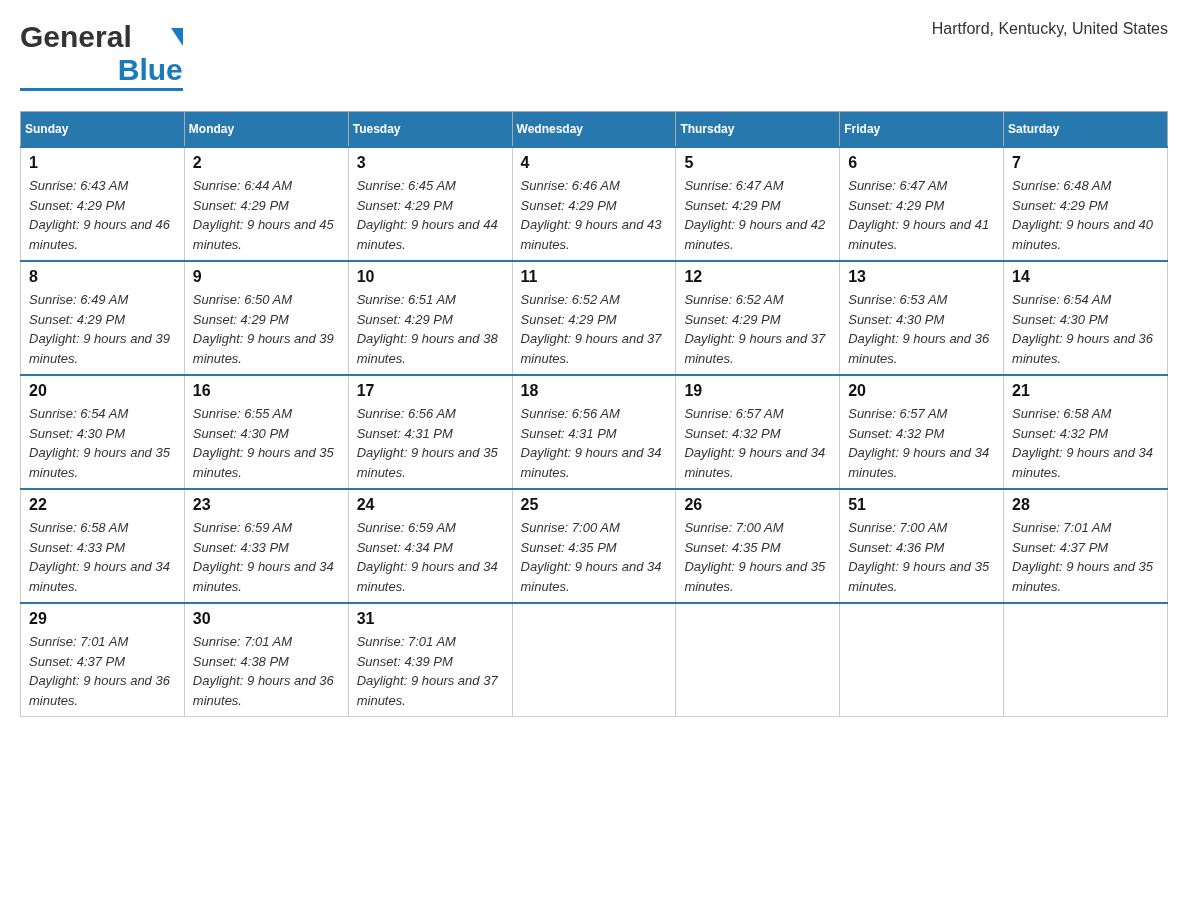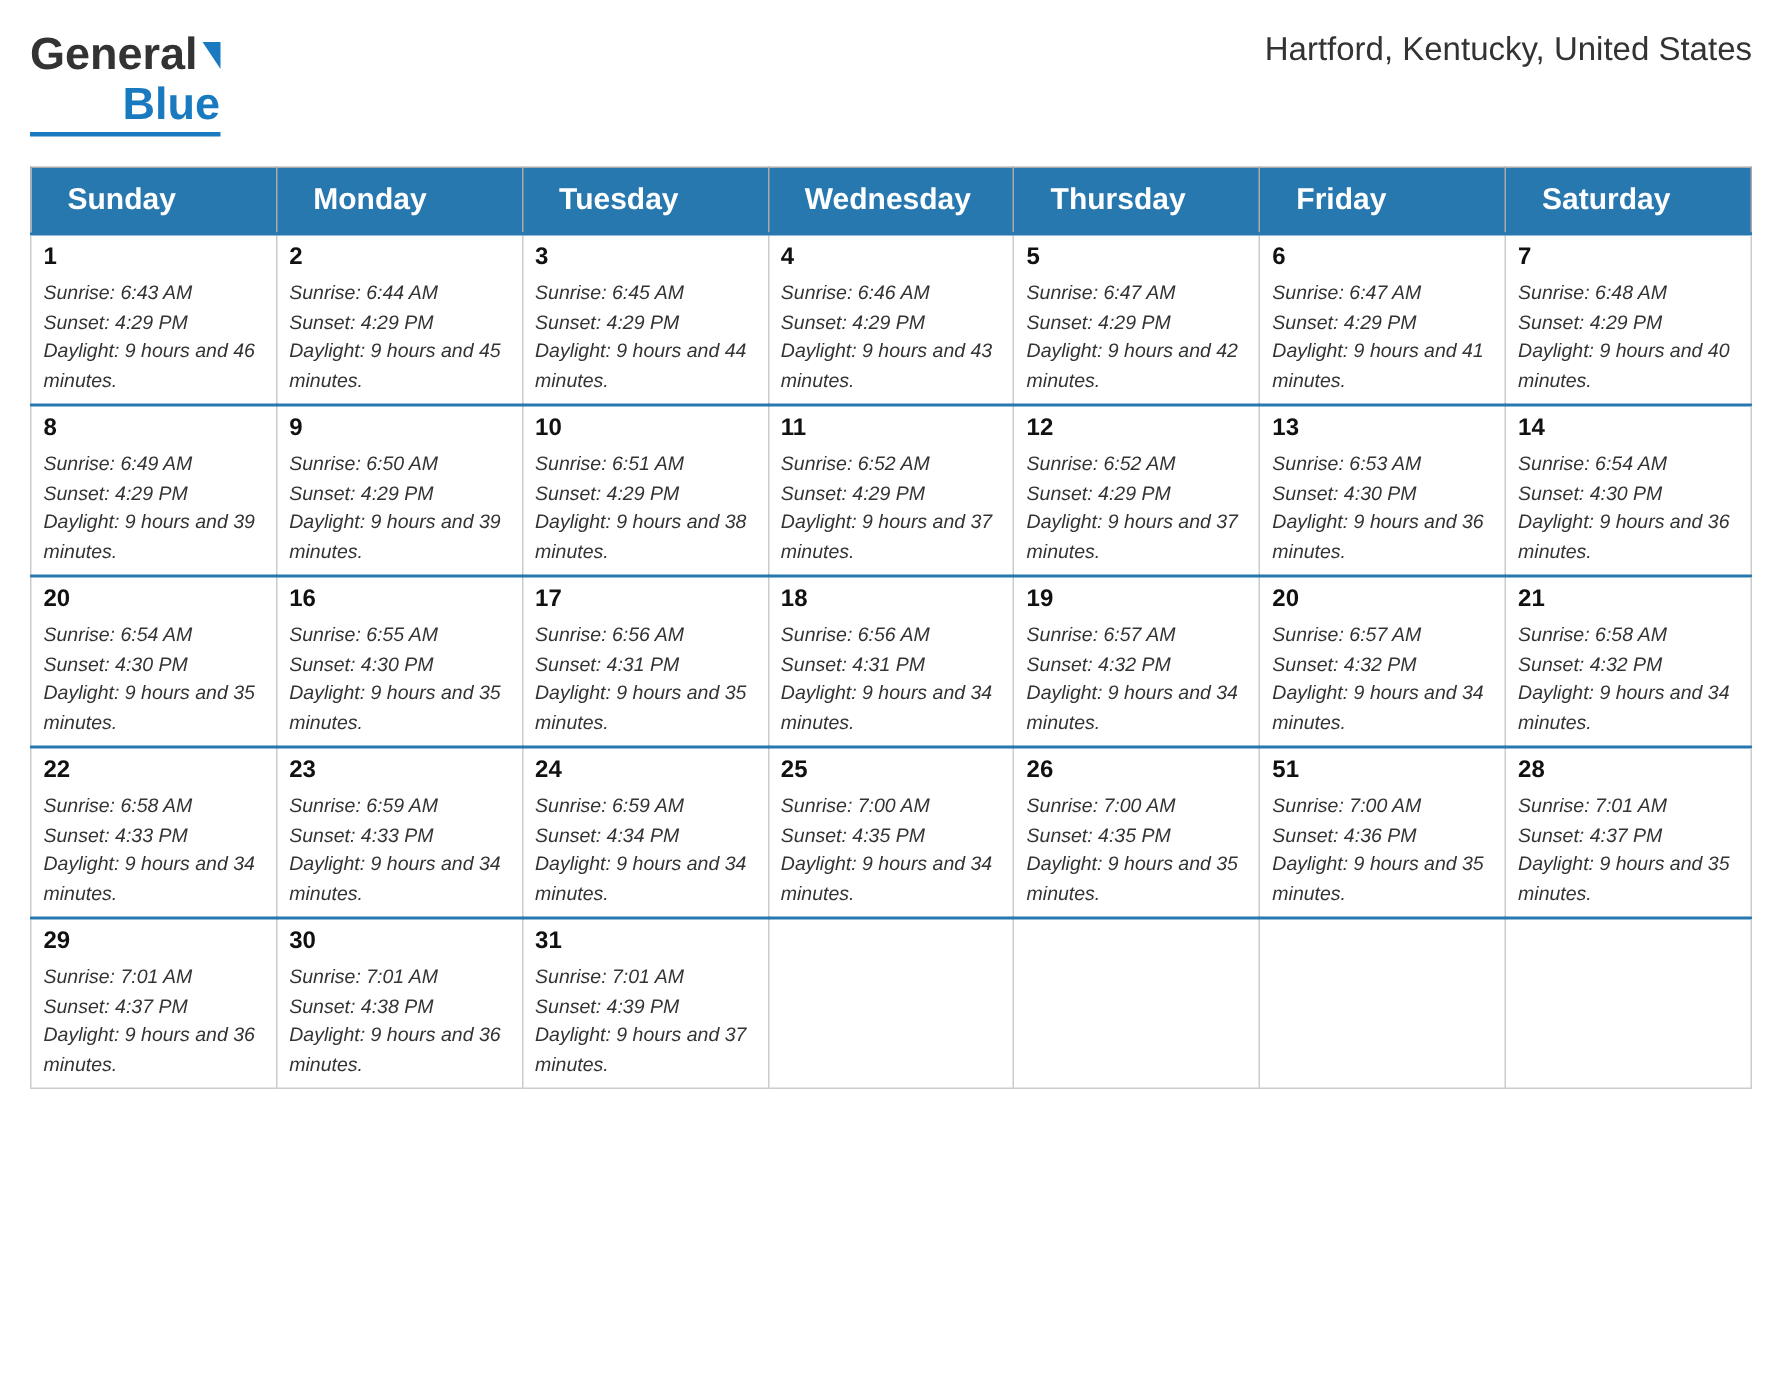--- a/index.html
+++ b/index.html
@@ -19,35 +19,35 @@
     .title-block {
       text-align: right;
     }
     .month-title {
       font-size: 52px;
       font-weight: 300;
       color: #1a1a1a;
       line-height: 1.1;
     }
     .location-title {
-      font-size: 22px;
+      font-size: 16px;
       color: #333;
       font-weight: normal;
       text-align: center;
     }
     .calendar {
       width: 100%;
       border-collapse: collapse;
       border: 1px solid #aaa;
     }
     .calendar th {
       background-color: #2878b0;
       color: #ffffff;
-      padding: 10px 24px;
-      font-size: 20px;
+      padding: 10px 4px;
+      font-size: 12px;
       font-weight: bold;
       text-align: left;
       border: 1px solid #aaa;
     }
     .calendar td {
       vertical-align: top;
       padding: 6px 8px;
       border: 1px solid #ccc;
       width: calc(100% / 7);
       min-height: 100px;
@@ -73,20 +73,21 @@
     }
     .empty-cell {
       background: #fff;
     }
     .logo-block {
       line-height: 1.1;
     }
     .logo-row1 {
       display: flex;
       align-items: center;
+      gap: 36px;
     }
     .logo-row2 {
       display: flex;
       align-items: center;
       justify-content: flex-end;
     }
     .logo-underline {
       height: 3px;
       background: #1a7abf;
       margin-top: 2px;

